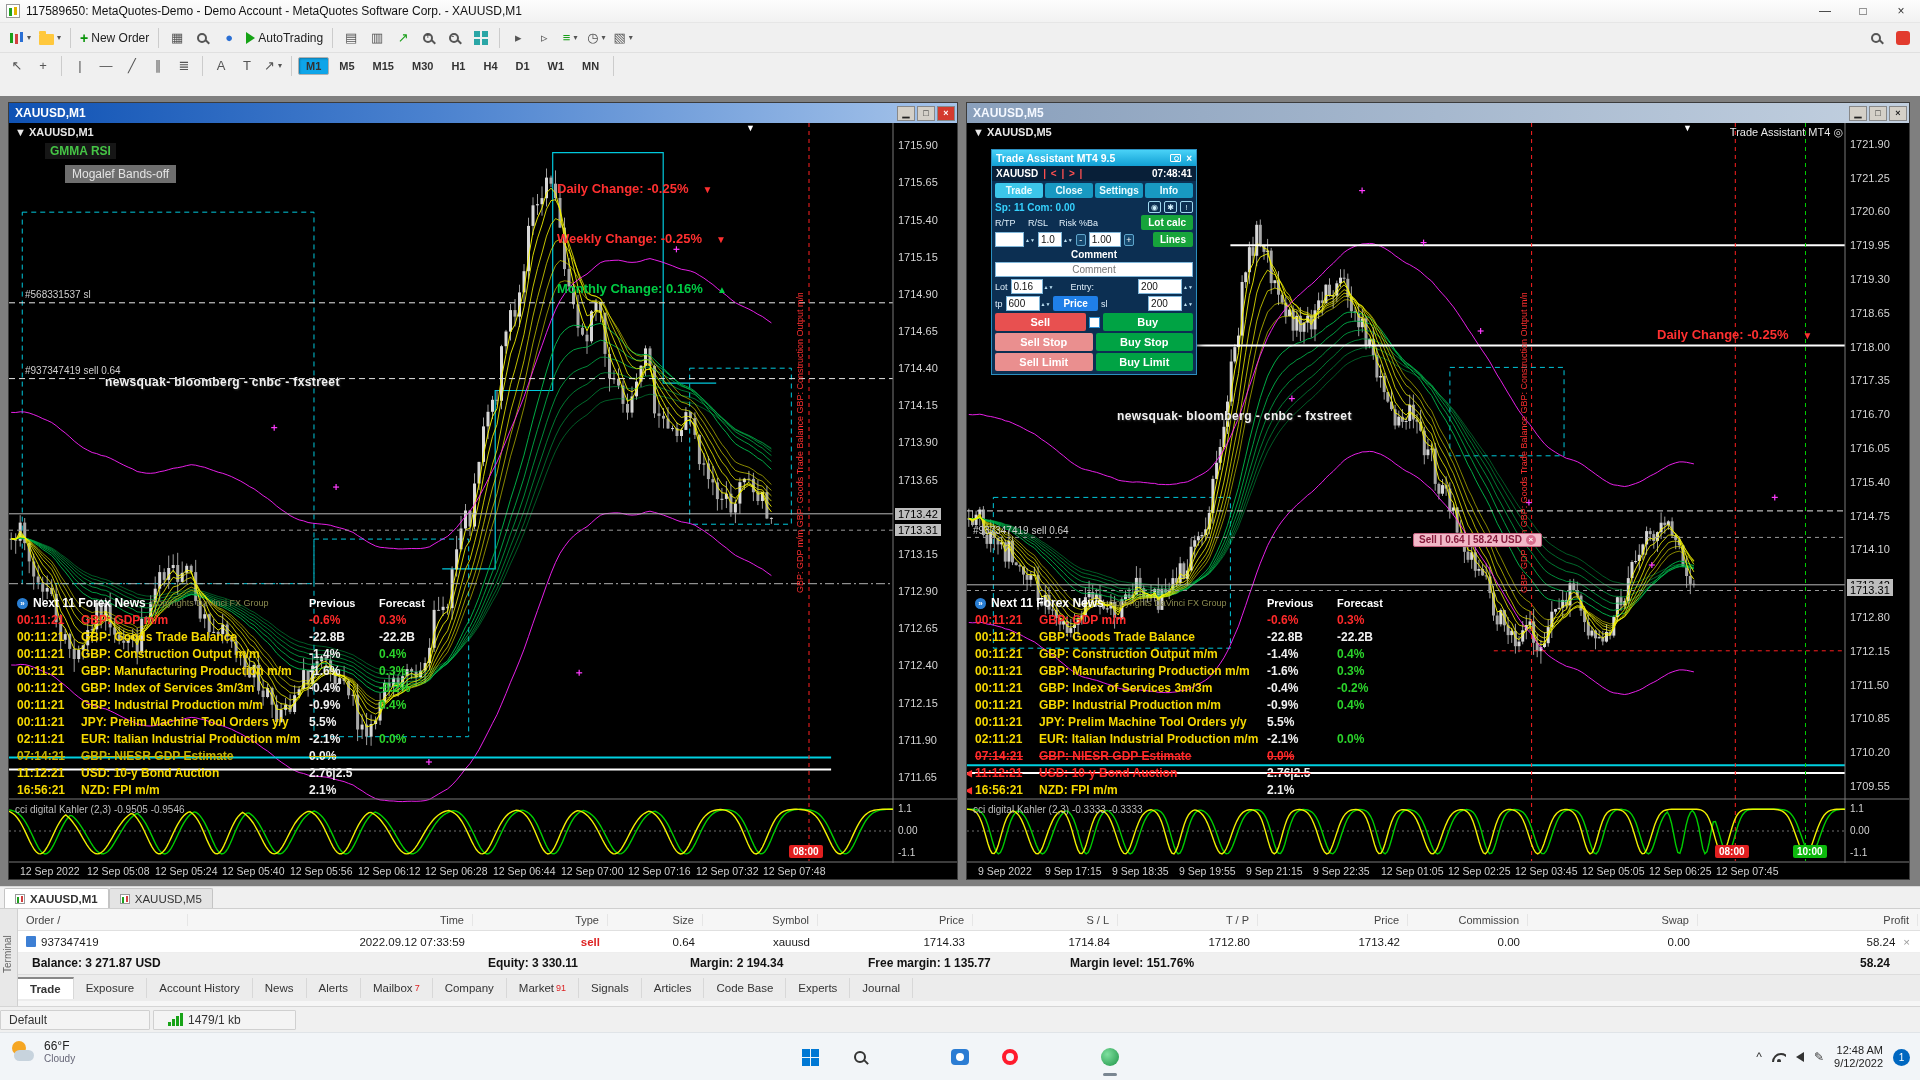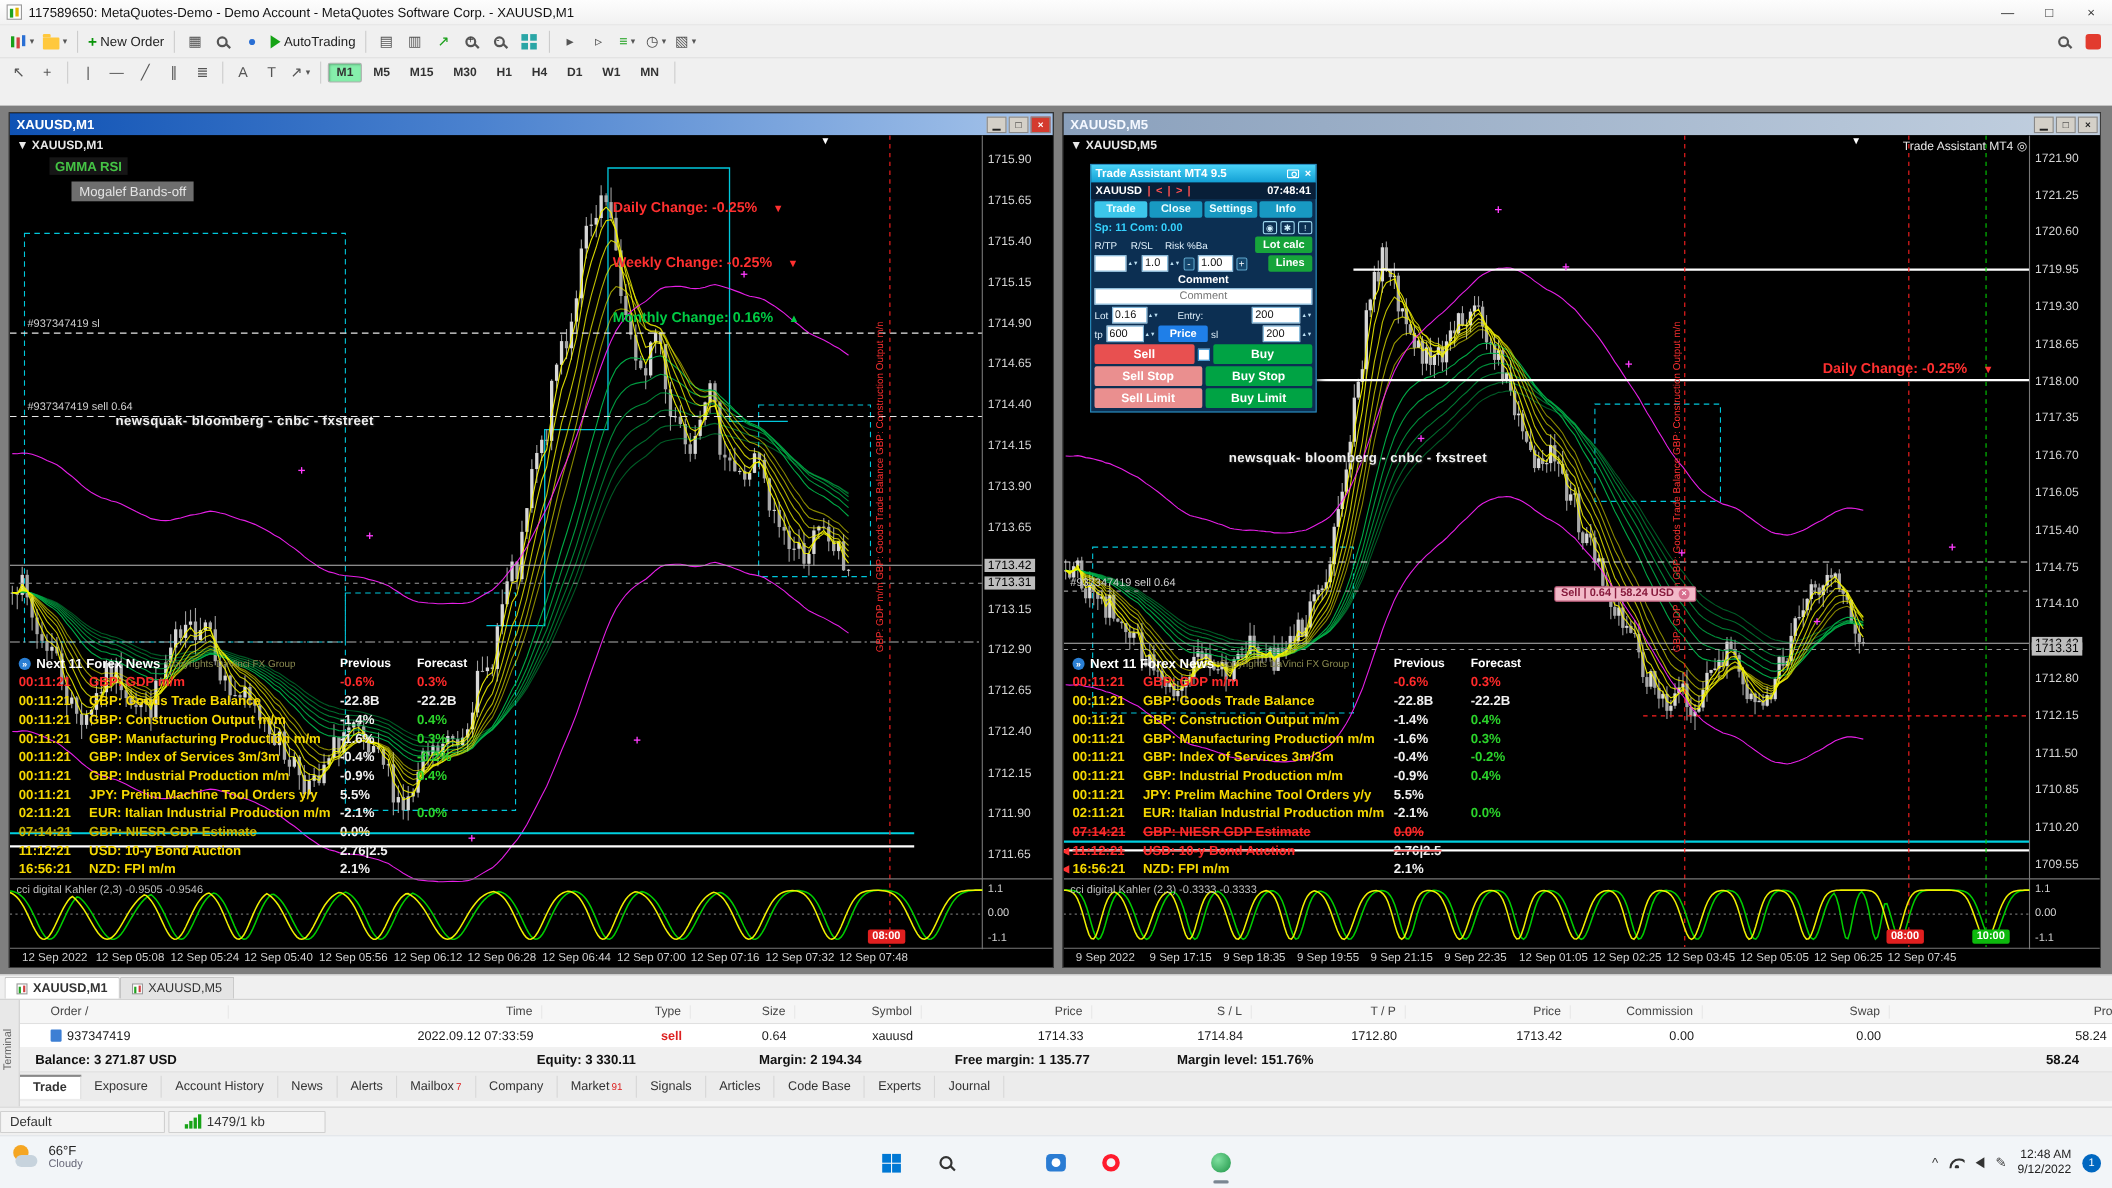--- a/index.html
+++ b/index.html
@@ -31,21 +31,21 @@
   .ic-mag::after{content:'';position:absolute;width:5px;height:2px;background:#555;transform:rotate(45deg);right:-5px;bottom:-2px;}
   .ic-mag .pm{position:absolute;top:-4px;left:0.5px;font-size:9px;color:#333;}
   .ic-grid{width:14px;height:14px;margin-top:1px;background:
     linear-gradient(#2aa6a6,#2aa6a6) 0 0/6px 6px no-repeat,
     linear-gradient(#2aa6a6,#2aa6a6) 8px 0/6px 6px no-repeat,
     linear-gradient(#2aa6a6,#2aa6a6) 0 8px/6px 6px no-repeat,
     linear-gradient(#2aa6a6,#2aa6a6) 8px 8px/6px 6px no-repeat;}
   .ic-red{width:14px;height:14px;border-radius:3px;background:#e23b2e;}
   .glyph{font-size:13px;color:#555;}
   .tf-btn{padding:2px 7px;font-size:11px;font-weight:bold;color:#333;border:1px solid transparent;border-radius:2px;margin:0 1px;}
-  .tf-btn.active{background:#86efac;border:1px solid #b0b0b0;box-shadow:inset 1px 1px 2px rgba(0,0,0,.25);}
+  .tf-btn.active{background:#0ea5e9;border:1px solid #b0b0b0;box-shadow:inset 1px 1px 2px rgba(0,0,0,.25);}
 
   
   .mdi{position:absolute;top:96px;left:0;width:1920px;height:790px;background:#7f7f7f;}
   .chartwin{position:absolute;top:6px;height:778px;border:1px solid #3c3c3c;background:#000;}
   .cw-title{height:20px;display:flex;align-items:center;padding:0 2px 0 6px;font-size:12px;font-weight:bold;color:#fff;}
   .cw-title.active{background:linear-gradient(90deg,#0f52b4 0%,#4b82cf 45%,#a6c4ea 100%);}
   .cw-title.inactive{background:linear-gradient(90deg,#8aa0bc 0%,#c2d0e0 100%);color:#f4f8ff;}
   .cw-btn{width:18px;height:15px;background:#d4d0c8;border:1px solid #888;margin-left:2px;display:flex;align-items:center;justify-content:center;font-size:9px;color:#222;}
   .cw-btn.close-red{background:#d43a2e;color:#fff;font-weight:bold;}
   .cw-body{position:absolute;top:20px;left:0;right:0;bottom:0;background:#000;overflow:hidden;}
@@ -117,21 +117,21 @@
   
   .chart-tabs{position:absolute;top:886px;left:0;width:1920px;height:22px;background:#f0f0f0;display:flex;align-items:flex-end;padding-left:4px;border-top:1px solid #d8d8d8;}
   .ctab{display:flex;align-items:center;gap:5px;font-size:11.5px;color:#333;padding:2px 10px;border:1px solid #c4c4c4;border-bottom:none;background:#e4e4e4;height:20px;border-radius:2px 2px 0 0;}
   .ctab.active{background:#fff;font-weight:bold;}
   .ctab .mini{width:10px;height:10px;background:#fff;border:1px solid #999;position:relative;}
   .ctab .mini::before{content:'';position:absolute;left:1px;top:2px;width:2px;height:6px;background:#1fa11f;box-shadow:4px -1px 0 #d24040;}
 
   .terminal{position:absolute;top:908px;left:0;width:1920px;height:98px;background:#f6f6f6;border-top:1px solid #cfcfcf;}
   .term-strip{position:absolute;left:0;top:0;bottom:0;width:18px;background:#e8e8e8;border-right:1px solid #d0d0d0;}
   .term-strip span{position:absolute;left:2px;top:64px;transform:rotate(-90deg);transform-origin:left top;font-size:10px;color:#666;white-space:nowrap;}
-  .tgrid{display:grid;grid-template-columns:170px 285px 135px 95px 115px 155px 145px 140px 150px 120px 170px 220px;margin-left:18px;padding-left:20px;}
+  .tgrid{display:grid;grid-template-columns:170px 285px 135px 95px 115px 155px 145px 140px 150px 120px 170px 220px;margin-left:18px;}
   .thead{height:22px;align-items:center;font-size:11px;color:#444;border-bottom:1px solid #e0e0e0;}
   .thead div{padding:0 8px;text-align:right;border-right:1px solid #e6e6e6;}
   .thead div:first-child{text-align:left;}
   .trow{height:22px;align-items:center;font-size:11.5px;color:#1a1a1a;background:#fff;border-bottom:1px solid #eee;}
   .trow div{padding:0 8px;text-align:right;}
   .trow .ordcell{display:flex;align-items:center;gap:5px;text-align:left;}
   .doc-ic{width:10px;height:11px;background:#3d7fd4;border-radius:1px;}
   .type-sell{color:#d22;font-weight:bold;}
   .tbal{height:22px;position:relative;font-size:12px;font-weight:bold;color:#111;background:#f0f0f0;border-bottom:1px solid #ddd;margin-left:18px;}
   .tbal span{position:absolute;top:3px;}
@@ -720,21 +720,21 @@
             <path d="M0.0 686.9 L2.1 687.3 L4.2 687.9 L6.3 688.7 L8.4 689.9 L10.5 691.6 L12.6 693.7 L14.7 696.4 L16.8 699.6 L18.9 703.3 L21.0 707.5 L23.2 712.0 L25.3 716.6 L27.4 720.9 L29.5 724.8 L31.6 727.9 L33.7 730.0 L35.8 730.9 L37.9 730.5 L40.0 728.9 L42.1 726.3 L44.2 722.7 L46.3 718.5 L48.4 714.0 L50.5 709.5 L52.6 705.1 L54.7 701.2 L56.8 697.7 L58.9 694.8 L61.0 692.4 L63.1 692.8 L65.2 694.7 L67.4 697.0 L69.5 699.6 L71.6 702.6 L73.7 705.8 L75.8 709.3 L77.9 713.0 L80.0 716.6 L82.1 720.1 L84.2 723.3 L86.3 726.2 L88.4 728.4 L90.5 730.0 L92.6 730.8 L94.7 730.8 L96.8 730.0 L98.9 728.5 L101.0 726.3 L103.1 723.5 L105.2 720.2 L107.3 716.7 L109.4 713.1 L111.6 709.5 L113.7 706.0 L115.8 702.7 L117.9 699.7 L120.0 697.1 L122.1 694.8 L124.2 692.9 L126.3 691.3 L128.4 690.4 L130.5 692.2 L132.6 694.4 L134.7 697.3 L136.8 700.7 L138.9 704.6 L141.0 708.9 L143.1 713.4 L145.2 717.9 L147.3 722.2 L149.4 725.8 L151.5 728.6 L153.6 730.4 L155.8 730.9 L157.9 730.2 L160.0 728.2 L162.1 725.3 L164.2 721.5 L166.3 717.2 L168.4 712.7 L170.5 708.2 L172.6 703.9 L174.7 700.1 L176.8 696.8 L178.9 694.0 L181.0 691.8 L183.1 690.1 L185.2 688.9 L187.3 689.5 L189.4 691.1 L191.5 693.4 L193.6 696.3 L195.7 699.9 L197.8 704.1 L200.0 708.9 L202.1 713.9 L204.2 718.9 L206.3 723.5 L208.4 727.2 L210.5 729.8 L212.6 730.9 L214.7 730.4 L216.8 728.5 L218.9 725.3 L221.0 721.0 L223.1 716.2 L225.2 711.1 L227.3 706.2 L229.4 701.7 L231.5 697.8 L233.6 694.6 L235.7 692.0 L237.8 690.1 L239.9 690.0 L242.0 691.4 L244.2 693.3 L246.3 695.6 L248.4 698.4 L250.5 701.7 L252.6 705.3 L254.7 709.2 L256.8 713.4 L258.9 717.5 L261.0 721.4 L263.1 724.9 L265.2 727.7 L267.3 729.7 L269.4 730.8 L271.5 730.8 L273.6 729.8 L275.7 727.8 L277.8 725.0 L279.9 721.5 L282.0 717.6 L284.1 713.5 L286.2 709.4 L288.4 705.4 L290.5 701.8 L292.6 698.5 L294.7 695.7 L296.8 693.4 L298.9 691.5 L301.0 690.0 L303.1 688.9 L305.2 688.0 L307.3 688.9 L309.4 690.2 L311.5 692.0 L313.6 694.2 L315.7 697.0 L317.8 700.3 L319.9 704.2 L322.0 708.4 L324.1 712.9 L326.2 717.5 L328.3 721.8 L330.4 725.5 L332.6 728.4 L334.7 730.3 L336.8 730.9 L338.9 730.3 L341.0 728.5 L343.1 725.6 L345.2 721.9 L347.3 717.7 L349.4 713.1 L351.5 708.6 L353.6 704.3 L355.7 700.4 L357.8 697.1 L359.9 694.3 L362.0 692.0 L364.1 690.3 L366.2 689.0 L368.3 689.9 L370.4 691.2 L372.5 692.8 L374.6 694.7 L376.8 697.0 L378.9 699.6 L381.0 702.6 L383.1 705.8 L385.2 709.3 L387.3 713.0 L389.4 716.6 L391.5 720.1 L393.6 723.3 L395.7 726.2 L397.8 728.4 L399.9 730.0 L402.0 730.8 L404.1 730.8 L406.2 730.0 L408.3 728.5 L410.4 726.3 L412.5 723.5 L414.6 720.2 L416.7 716.7 L418.8 713.1 L421.0 709.5 L423.1 706.0 L425.2 702.7 L427.3 699.7 L429.4 697.1 L431.5 694.8 L433.6 692.9 L435.7 691.3 L437.8 690.0 L439.9 689.0 L442.0 688.2 L444.1 687.6 L446.2 687.9 L448.3 688.7 L450.4 689.9 L452.5 691.6 L454.6 693.7 L456.7 696.4 L458.8 699.6 L460.9 703.3 L463.0 707.5 L465.2 712.0 L467.3 716.6 L469.4 720.9 L471.5 724.8 L473.6 727.9 L475.7 730.0 L477.8 730.9 L479.9 730.5 L482.0 728.9 L484.1 726.3 L486.2 722.7 L488.3 718.5 L490.4 714.0 L492.5 709.5 L494.6 705.1 L496.7 701.2 L498.8 697.7 L500.9 694.8 L503.0 692.4 L505.1 690.6 L507.2 689.2 L509.4 688.2 L511.5 687.5 L513.6 687.2 L515.7 687.8 L517.8 688.8 L519.9 690.2 L522.0 692.2 L524.1 694.7 L526.2 698.0 L528.3 701.9 L530.4 706.5 L532.5 711.4 L534.6 716.5 L536.7 721.3 L538.8 725.5 L540.9 728.7 L543.0 730.5 L545.1 730.8 L547.2 729.6 L549.3 727.0 L551.4 723.2 L553.6 718.6 L555.7 713.6 L557.8 708.6 L559.9 703.9 L562.0 699.7 L564.1 696.1 L566.2 693.2 L568.3 691.0 L570.4 689.4 L572.5 688.2 L574.6 687.6 L576.7 688.2 L578.8 689.1 L580.9 690.4 L583.0 692.0 L585.1 694.0 L587.2 696.4 L589.3 699.3 L591.4 702.7 L593.5 706.5 L595.6 710.5 L597.8 714.6 L599.9 718.7 L602.0 722.5 L604.1 725.8 L606.2 728.4 L608.3 730.1 L610.4 730.9 L612.5 730.6 L614.6 729.3 L616.7 727.0 L618.8 724.0 L620.9 720.4 L623.0 716.4 L625.1 712.3 L627.2 708.2 L629.3 704.3 L631.4 700.8 L633.5 697.6 L635.6 695.0 L637.7 692.8 L639.8 691.0 L642.0 689.6 L644.1 688.6 L646.2 688.3 L648.3 689.3 L650.4 690.7 L652.5 692.6 L654.6 695.0 L656.7 697.9 L658.8 701.4 L660.9 705.4 L663.0 709.8 L665.1 714.3 L667.2 718.8 L669.3 722.9 L671.4 726.5 L673.5 729.1 L675.6 730.6 L677.7 730.9 L679.8 729.9 L681.9 727.7 L684.0 724.6 L686.2 720.7 L688.3 716.3 L690.4 711.8 L692.5 707.3 L694.6 703.1 L696.7 699.4 L698.8 696.2 L700.9 693.6 L703.0 691.5 L705.1 689.9 L707.2 688.7 L709.3 687.8 L711.4 687.2 L713.5 686.8 L715.6 686.6 L717.7 686.6 L719.8 686.9 L721.9 687.4 L724.0 688.1 L726.1 689.2 L728.2 690.7 L730.4 692.9 L732.5 695.7 L734.6 699.1 L736.7 703.3 L738.8 707.9 L740.9 712.9 L743.0 718.0 L745.1 722.6 L747.2 726.6 L749.3 729.4 L751.4 730.8 L753.5 730.6 L755.6 729.0 L757.7 726.0 L759.8 721.9 L761.9 717.2 L764.0 712.1 L766.1 707.2 L768.2 702.5 L770.3 698.5 L772.4 695.2 L774.6 692.5 L776.7 690.5 L778.8 689.0 L780.9 688.0 L783.0 687.3 L785.1 686.8 L787.2 686.5 L789.3 686.4 L791.4 686.3 L793.5 686.3 L795.6 686.4 L797.7 686.6 L799.8 686.8 L801.9 687.2 L804.0 687.8 L806.1 688.6 L808.2 689.8 L810.3 691.4 L812.4 693.5 L814.5 696.1 L816.6 699.2 L818.8 703.0 L820.9 707.1 L823.0 711.6 L825.1 716.1 L827.2 720.5 L829.3 724.4 L831.4 727.6 L833.5 729.8 L835.6 730.8 L837.7 730.6 L839.8 729.2 L841.9 726.6 L844.0 723.1 L846.1 719.0 L848.2 714.5 L850.3 709.9 L852.4 705.6 L854.5 701.6 L856.6 698.0 L858.7 695.1 L860.8 692.7 L863.0 690.8 L865.1 689.3 L867.2 688.3 L869.3 687.6 L871.4 687.0 L873.5 686.7 L875.6 686.5 L877.7 686.4 L879.8 686.3 L881.9 686.2 L884.0 686.2 " fill="none" stroke="#00cc00" stroke-width="1.4"></path>
             <path d="M0.0 688.3 L2.1 689.3 L4.2 690.7 L6.3 692.6 L8.4 695.0 L10.5 698.0 L12.6 701.5 L14.7 705.5 L16.8 709.9 L18.9 714.4 L21.0 718.9 L23.2 723.0 L25.3 726.5 L27.4 729.1 L29.5 730.6 L31.6 730.9 L33.7 729.9 L35.8 727.7 L37.9 724.5 L40.0 720.6 L42.1 716.2 L44.2 711.7 L46.3 707.2 L48.4 703.0 L50.5 699.3 L52.6 696.1 L54.7 693.5 L56.8 692.0 L58.9 693.7 L61.0 695.8 L63.1 698.3 L65.2 701.1 L67.4 704.2 L69.5 707.6 L71.6 711.2 L73.7 714.9 L75.8 718.4 L77.9 721.8 L80.0 724.9 L82.1 727.4 L84.2 729.3 L86.3 730.5 L88.4 730.9 L90.5 730.5 L92.6 729.3 L94.7 727.4 L96.8 724.9 L98.9 721.8 L101.0 718.4 L103.1 714.9 L105.2 711.2 L107.3 707.6 L109.4 704.2 L111.6 701.1 L113.7 698.3 L115.8 695.8 L117.9 693.7 L120.0 692.0 L122.1 690.6 L124.2 691.2 L126.3 693.3 L128.4 695.8 L130.5 699.0 L132.6 702.6 L134.7 706.8 L136.8 711.2 L138.9 715.8 L141.0 720.2 L143.1 724.2 L145.2 727.4 L147.3 729.7 L149.4 730.8 L151.5 730.7 L153.6 729.3 L155.8 726.8 L157.9 723.4 L160.0 719.3 L162.1 714.9 L164.2 710.3 L166.3 705.9 L168.4 701.9 L170.5 698.3 L172.6 695.3 L174.7 692.8 L176.8 690.9 L178.9 689.4 L181.0 688.8 L183.1 690.3 L185.2 692.2 L187.3 694.8 L189.4 698.1 L191.5 702.0 L193.6 706.6 L195.7 711.5 L197.8 716.6 L200.0 721.4 L202.1 725.6 L204.2 728.7 L206.3 730.5 L208.4 730.8 L210.5 729.6 L212.6 727.0 L214.7 723.1 L216.8 718.5 L218.9 713.5 L221.0 708.5 L223.1 703.8 L225.2 699.6 L227.3 696.0 L229.4 693.2 L231.5 691.0 L233.6 689.4 L235.7 690.7 L237.8 692.4 L239.9 694.5 L242.0 697.0 L244.2 700.0 L246.3 703.5 L248.4 707.3 L250.5 711.4 L252.6 715.5 L254.7 719.6 L256.8 723.3 L258.9 726.4 L261.0 728.9 L263.1 730.4 L265.2 730.9 L267.3 730.4 L269.4 728.9 L271.5 726.4 L273.6 723.3 L275.7 719.6 L277.8 715.5 L279.9 711.4 L282.0 707.3 L284.1 703.5 L286.2 700.0 L288.4 697.0 L290.5 694.5 L292.6 692.4 L294.7 690.7 L296.8 689.4 L298.9 688.4 L301.0 688.5 L303.1 689.6 L305.2 691.1 L307.3 693.0 L309.4 695.6 L311.5 698.6 L313.6 702.2 L315.7 706.3 L317.8 710.8 L319.9 715.3 L322.0 719.8 L324.1 723.8 L326.2 727.1 L328.3 729.5 L330.4 730.8 L332.6 730.8 L334.7 729.5 L336.8 727.1 L338.9 723.8 L341.0 719.8 L343.1 715.3 L345.2 710.8 L347.3 706.3 L349.4 702.2 L351.5 698.6 L353.6 695.6 L355.7 693.0 L357.8 691.1 L359.9 689.6 L362.0 689.4 L364.1 690.6 L366.2 692.0 L368.3 693.7 L370.4 695.8 L372.5 698.3 L374.6 701.1 L376.8 704.2 L378.9 707.6 L381.0 711.2 L383.1 714.9 L385.2 718.4 L387.3 721.8 L389.4 724.9 L391.5 727.4 L393.6 729.3 L395.7 730.5 L397.8 730.9 L399.9 730.5 L402.0 729.3 L404.1 727.4 L406.2 724.9 L408.3 721.8 L410.4 718.4 L412.5 714.9 L414.6 711.2 L416.7 707.6 L418.8 704.2 L421.0 701.1 L423.1 698.3 L425.2 695.8 L427.3 693.7 L429.4 692.0 L431.5 690.6 L433.6 689.4 L435.7 688.5 L437.8 687.9 L439.9 687.5 L442.0 688.3 L444.1 689.3 L446.2 690.7 L448.3 692.6 L450.4 695.0 L452.5 698.0 L454.6 701.5 L456.7 705.5 L458.8 709.9 L460.9 714.4 L463.0 718.9 L465.2 723.0 L467.3 726.5 L469.4 729.1 L471.5 730.6 L473.6 730.9 L475.7 729.9 L477.8 727.7 L479.9 724.5 L482.0 720.6 L484.1 716.2 L486.2 711.7 L488.3 707.2 L490.4 703.0 L492.5 699.3 L494.6 696.1 L496.7 693.5 L498.8 691.4 L500.9 689.8 L503.0 688.6 L505.1 687.8 L507.2 687.2 L509.4 687.5 L511.5 688.3 L513.6 689.5 L515.7 691.2 L517.8 693.4 L519.9 696.4 L522.0 700.0 L524.1 704.2 L526.2 709.0 L528.3 714.0 L530.4 719.0 L532.5 723.6 L534.6 727.3 L536.7 729.8 L538.8 730.9 L540.9 730.4 L543.0 728.4 L545.1 725.2 L547.2 720.9 L549.3 716.1 L551.4 711.0 L553.6 706.1 L555.7 701.6 L557.8 697.7 L559.9 694.5 L562.0 692.0 L564.1 690.1 L566.2 688.7 L568.3 687.8 L570.4 687.9 L572.5 688.7 L574.6 689.7 L576.7 691.1 L578.8 692.9 L580.9 695.2 L583.0 697.9 L585.1 701.0 L587.2 704.6 L589.3 708.5 L591.4 712.6 L593.5 716.8 L595.6 720.7 L597.8 724.3 L599.9 727.2 L602.0 729.4 L604.1 730.7 L606.2 730.9 L608.3 730.0 L610.4 728.2 L612.5 725.6 L614.6 722.2 L616.7 718.4 L618.8 714.3 L620.9 710.1 L623.0 706.1 L625.1 702.4 L627.2 699.1 L629.3 696.2 L631.4 693.8 L633.5 691.8 L635.6 690.3 L637.7 689.1 L639.8 688.2 L642.0 688.7 L644.1 690.0 L646.2 691.6 L648.3 693.7 L650.4 696.4 L652.5 699.7 L654.6 703.4 L656.7 707.6 L658.8 712.1 L660.9 716.7 L663.0 721.0 L665.1 724.9 L667.2 727.9 L669.3 730.0 L671.4 730.9 L673.5 730.5 L675.6 728.9 L677.7 726.2 L679.8 722.6 L681.9 718.4 L684.0 713.9 L686.2 709.4 L688.3 705.1 L690.4 701.1 L692.5 697.6 L694.6 694.7 L696.7 692.4 L698.8 690.6 L700.9 689.2 L703.0 688.2 L705.1 687.5 L707.2 687.0 L709.3 686.7 L711.4 686.5 L713.5 686.7 L715.6 687.1 L717.7 687.7 L719.8 688.6 L721.9 689.9 L724.0 691.8 L726.1 694.2 L728.2 697.4 L730.4 701.2 L732.5 705.6 L734.6 710.5 L736.7 715.6 L738.8 720.5 L740.9 724.8 L743.0 728.2 L745.1 730.3 L747.2 730.9 L749.3 730.0 L751.4 727.6 L753.5 724.0 L755.6 719.5 L757.7 714.6 L759.8 709.5 L761.9 704.7 L764.0 700.4 L766.1 696.7 L768.2 693.7 L770.3 691.4 L772.4 689.6 L774.6 688.4 L776.7 687.6 L778.8 687.0 L780.9 686.7 L783.0 686.5 L785.1 686.3 L787.2 686.3 L789.3 686.4 L791.4 686.5 L793.5 686.7 L795.6 687.0 L797.7 687.5 L799.8 688.2 L801.9 689.2 L804.0 690.6 L806.1 692.4 L808.2 694.7 L810.3 697.6 L812.4 701.1 L814.5 705.1 L816.6 709.4 L818.8 713.9 L820.9 718.4 L823.0 722.6 L825.1 726.2 L827.2 728.9 L829.3 730.5 L831.4 730.9 L833.5 730.0 L835.6 727.9 L837.7 724.9 L839.8 721.0 L841.9 716.7 L844.0 712.1 L846.1 707.6 L848.2 703.4 L850.3 699.7 L852.4 696.4 L854.5 693.7 L856.6 691.6 L858.7 690.0 L860.8 688.7 L863.0 687.9 L865.1 687.3 L867.2 686.9 L869.3 686.6 L871.4 686.4 L873.5 686.3 L875.6 686.3 L877.7 686.2 L879.8 686.2 L881.9 686.2 L884.0 686.2 " fill="none" stroke="#f0f000" stroke-width="1.4"></path>
           </svg>
         <div class="ov sym-label" style="left:6px;top:3px;"><span>▼ </span><span>XAUUSD,M1</span></div>
         <div class="ov ind-gmma" style="left:36px;top:20px;">GMMA RSI</div>
         <div class="ov ind-mog" style="left:56px;top:42px;">Mogalef Bands-off</div>
         <div class="ov chg red" style="left:548px;top:58px;"><span>Daily Change: -0.25%</span><span class="tri">▼</span></div>
         <div class="ov chg red" style="left:548px;top:108px;"><span>Weekly Change: -0.25%</span><span class="tri">▼</span></div>
         <div class="ov chg green" style="left:548px;top:158px;"><span>Monthly Change: 0.16%</span><span class="tri">▲</span></div>
         <div class="ov watermark" style="left:96px;top:252px;">newsquak- bloomberg - cnbc - fxstreet</div>
-        <div class="ov ordlbl" style="left:16px;top:166px;">#937347419 sl</div>
+        <div class="ov ordlbl" style="left:16px;top:166px;">#568331537 sl</div>
         <div class="ov ordlbl" style="left:16px;top:242px;">#937347419 sell 0.64</div>
         <div class="topmark" style="left:737px;">▼</div>
         <div class="rotn" style="left:786px;top:170px;">GBP: GDP m/m   GBP: Goods Trade Balance   GBP: Construction Output m/m   GBP: Manufacturing Production m/m</div>
         <div class="news" id="news-m1" style="left:8px;top:472px;">
             <div class="news-head">
               <div class="nh-left">
                 <span class="news-ico">»</span>
                 <span>Next 11 Forex News</span>
                 <span class="news-copy">Copyrights DaVinci FX Group</span>
               </div>

